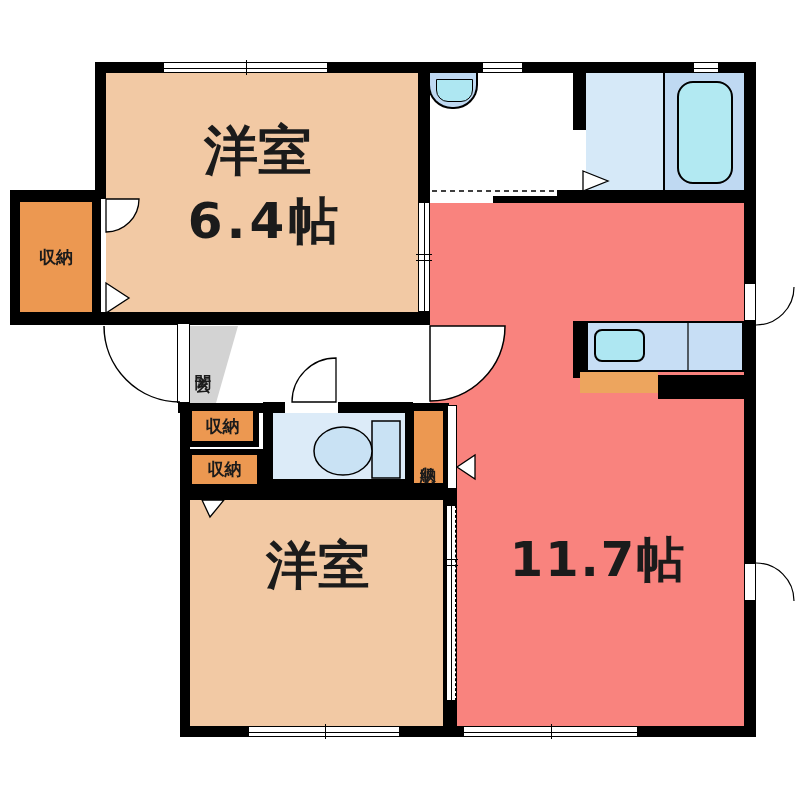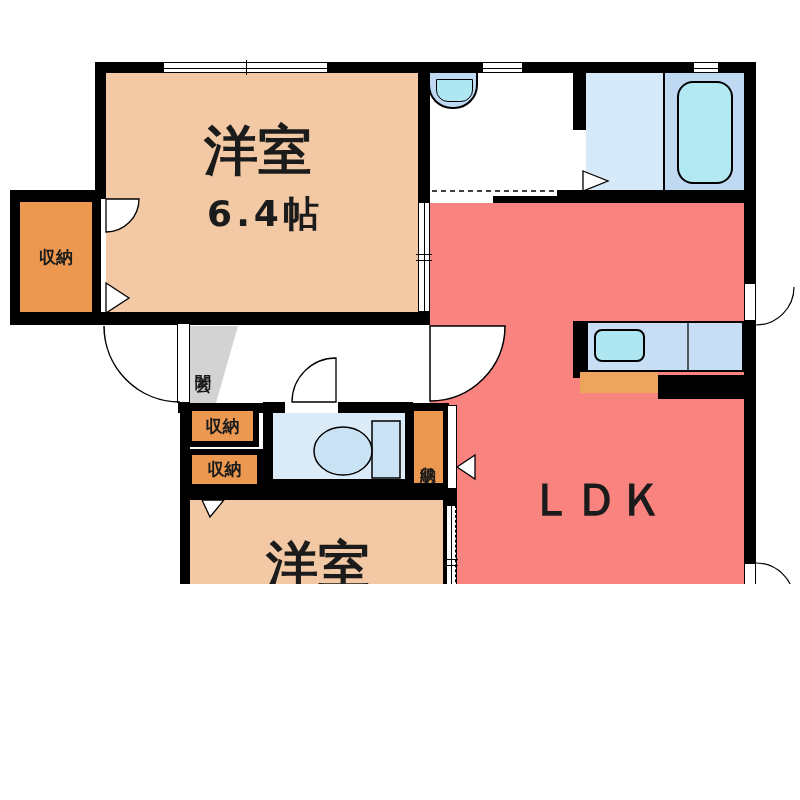--- a/index.html
+++ b/index.html
@@ -1,16 +1,16 @@
 <!DOCTYPE html>
 <html><head>
 <meta charset="utf-8">
 <style>
   html,body{margin:0;padding:0;background:#fff;}
-  #plan{position:relative;width:800px;height:584px;background:#fff;overflow:hidden;
+  #plan{position:relative;width:800px;height:800px;background:#fff;overflow:hidden;
         font-family:"DejaVu Sans","Liberation Sans",sans-serif;}
   .abs{position:absolute;}
   .wall{position:absolute;background:#000;}
   .floor{position:absolute;}
   .peach{background:#F2C9A4;}
   .red{background:#F9837E;}
   .bathfloor{background:#D6E9F8;}
   .tubpanel{background:#BFD9F2;border-left:2px solid #000;}
   .toiletfloor{background:#DCEBF8;}
   .closet-outer{position:absolute;background:#000;}
@@ -177,25 +177,25 @@
       <rect x="372" y="421" width="28" height="57" fill="#C9E2F4" stroke="#000" stroke-width="1.5"></rect>
       <ellipse cx="343" cy="451" rx="29" ry="24" fill="#C9E2F4" stroke="#000" stroke-width="1.5"></ellipse>
     </g>
 
     <g>
       <line x1="688" y1="322" x2="688" y2="371" stroke="#000" stroke-width="1.2"></line>
     </g>
   </svg>
 
   <div class="label" style="left:158px;top:124px;width:200px;font-size:54px;">洋室</div>
-  <div class="label" style="left:145px;top:196px;width:240px;font-size:36px;letter-spacing:4px;">6.4帖</div>
+  <div class="label" style="left:145px;top:196px;width:240px;font-size:50px;letter-spacing:4px;">6.4帖</div>
 
   <div class="label" style="left:218px;top:539px;width:200px;font-size:52px;">洋室</div>
 
-  <div class="label" style="left:477px;top:477px;width:240px;font-size:45px;">ＬＤＫ</div>
+  <div class="label" style="left:478px;top:535px;width:240px;font-size:48px;letter-spacing:2px;">11.7帖</div>
 
   <div class="label vert" style="left:195px;top:339px;height:46px;font-size:16px;">玄関</div>
 
   <div class="label" style="left:20px;top:249px;width:72px;font-size:17px;">収納</div>
   <div class="label" style="left:192px;top:418px;width:61px;font-size:17px;">収納</div>
   <div class="label" style="left:192px;top:461px;width:65px;font-size:17px;">収納</div>
   <div class="label vert" style="left:420px;top:428px;height:52px;font-size:16px;">収納</div>
 
 </div>
 

